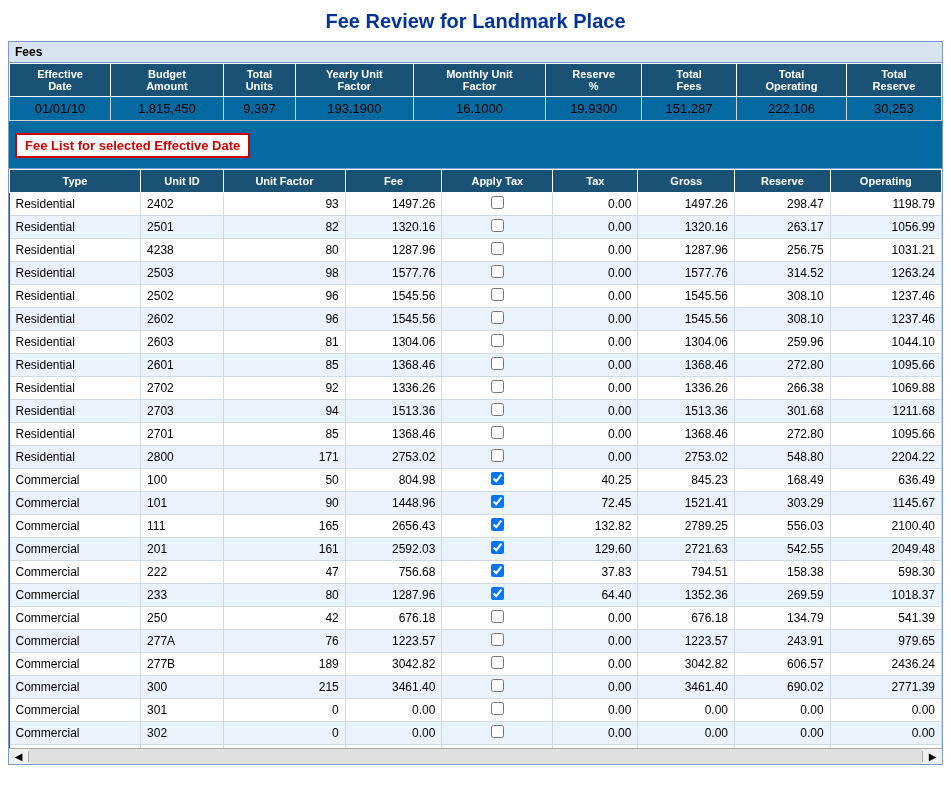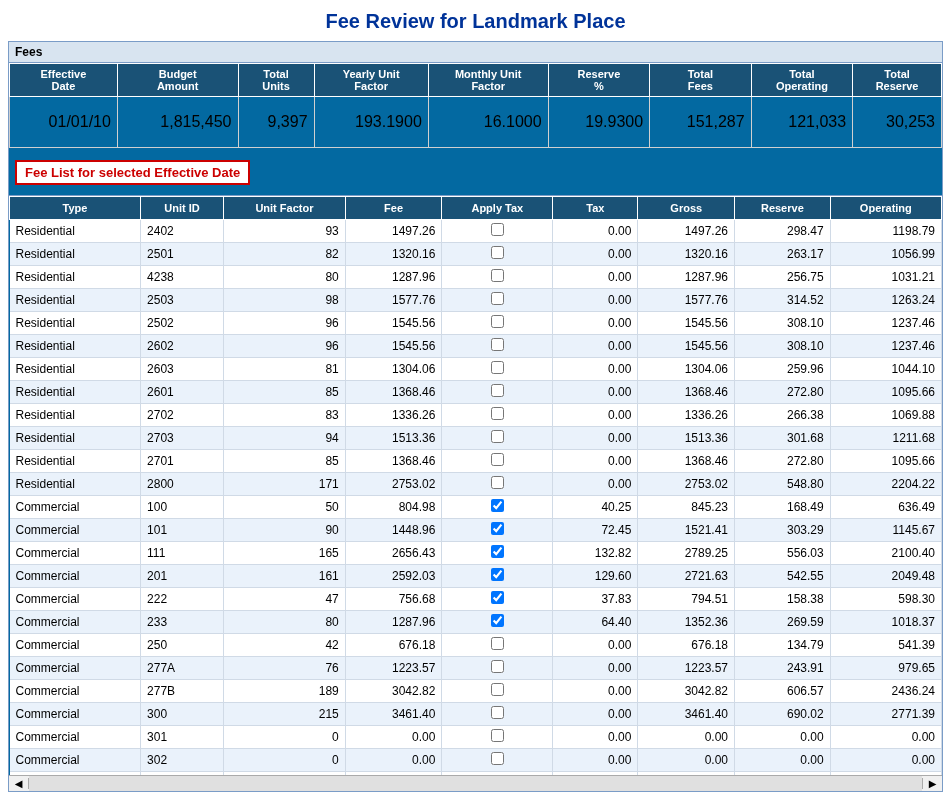--- a/index.html
+++ b/index.html
@@ -35,23 +35,23 @@
     }
     .fees-header-table th {
       background: #1a5276;
       color: #fff;
       padding: 4px 8px;
       text-align: center;
       font-size: 11px;
       border: 1px solid #fff;
     }
     .fees-header-table td {
-      padding: 16px 6px;
-      text-align: right;
-      font-size: 16px;
+      padding: 4px 6px;
+      text-align: center;
+      font-size: 13px;
       border: 1px solid #d0d0d0;
     }
     .fee-list-label {
       display: inline-block;
       background: #fff;
       border: 2px solid #cc0000;
       color: #cc0000;
       font-weight: bold;
       font-size: 13px;
       padding: 3px 8px;
@@ -122,21 +122,21 @@
     </thead>
     <tbody>
       <tr id="data-row">
           <td>01/01/10</td>
           <td>1,815,450</td>
           <td>9,397</td>
           <td>193.1900</td>
           <td>16.1000</td>
           <td>19.9300</td>
           <td>151,287</td>
-          <td>121,033</td>
+          <td>222,106</td>
           <td>30,253</td>
         </tr>
     </tbody>
   </table>
 
   <div style="padding: 4px 0;">
     <span class="fee-list-label">Fee List for selected Effective Date</span>
   </div>
 
   <div class="detail-table-wrapper">
@@ -239,21 +239,21 @@
             <td class="num">1368.46</td>
             <td class="center"><input type="checkbox" style="width: 13px; height: 13px;"></td>
             <td class="num">0.00</td>
             <td class="num">1368.46</td>
             <td class="num">272.80</td>
             <td class="num">1095.66</td>
           </tr>
           <tr>
             <td>Residential</td>
             <td>2702</td>
-            <td class="num">83</td>
+            <td class="num">92</td>
             <td class="num">1336.26</td>
             <td class="center"><input type="checkbox" style="width: 13px; height: 13px;"></td>
             <td class="num">0.00</td>
             <td class="num">1336.26</td>
             <td class="num">266.38</td>
             <td class="num">1069.88</td>
           </tr>
           <tr>
             <td>Residential</td>
             <td>2703</td>

